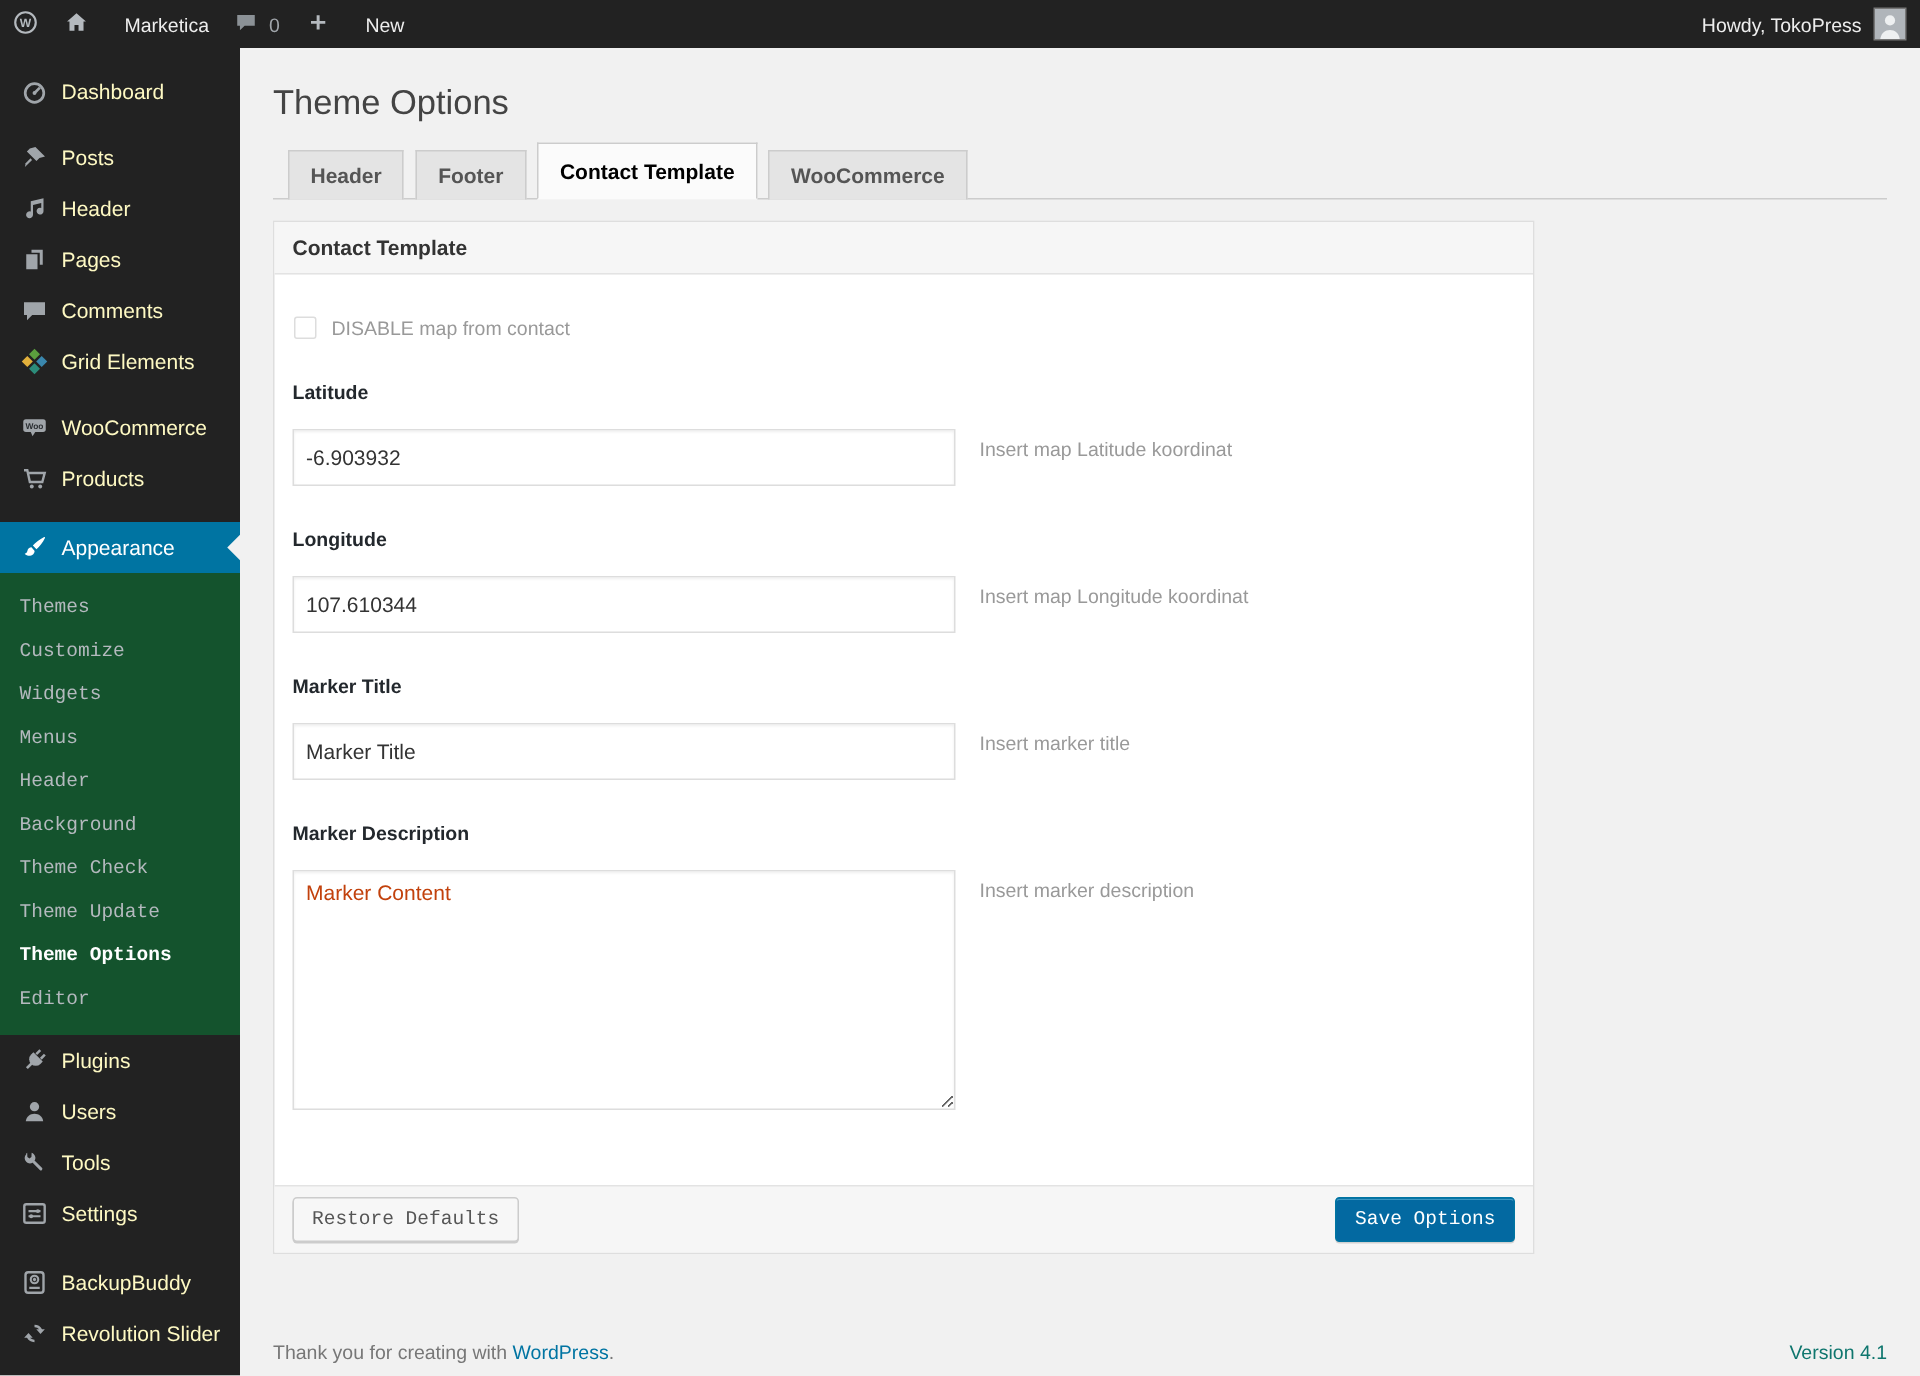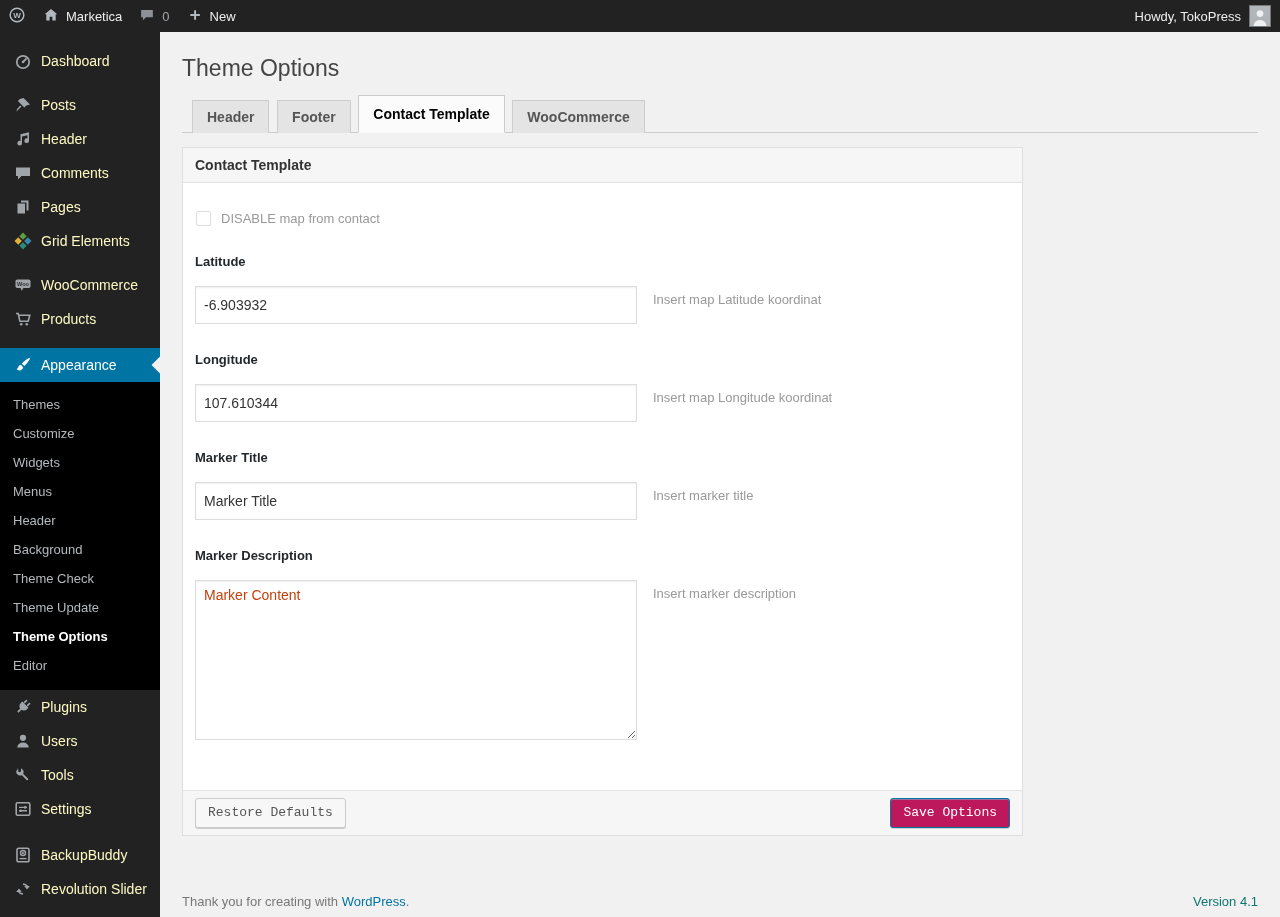--- a/index.html
+++ b/index.html
@@ -10,21 +10,21 @@
     font-family:"Liberation Sans", sans-serif;
     font-size:13px; color:#444;
   }
   
   #adminbar {
     position:fixed; top:0; left:0; width:1280px; height:32px;
     background:#222; color:#eee; display:flex; align-items:center; z-index:50;
   }
   .ab-item { display:flex; align-items:center; height:32px; padding:0 8px; color:#eee; cursor:pointer; font-size:13px; }
   .ab-item svg { width:18px; height:18px; }
-  .ab-label { margin-left:6px; }
+  .ab-label { margin-left:23px; }
   .ab-count { margin-left:6px; color:#a0a5aa; }
   .ab-spacer { flex:1; }
   .ab-howdy { display:flex; align-items:center; height:32px; padding:0 9px; cursor:pointer; color:#eee; }
   .avatar { width:22px; height:22px; margin-left:8px; overflow:hidden; border:1px solid #777; }
   .avatar svg { display:block; width:100%; height:100%; }
 
   
   #layout { display:flex; padding-top:32px; height:917px; }
   #sidebar { width:160px; flex-shrink:0; background:#222; padding-top:12px; }
   #main { flex:1; padding:0 22px; }
@@ -33,21 +33,21 @@
   .menu-item { position:relative; display:flex; align-items:center; height:34px; color:#fef9c3; font-size:14px; cursor:pointer; }
   .menu-item .mi-icon { width:20px; height:20px; margin:0 8px 0 13px; flex-shrink:0; }
   .mi-icon svg { width:20px; height:20px; display:block; }
   .menu-item.active { background:#0074a2; color:#ffffff; }
   .menu-sep { height:10px; }
   .menu-sep.lg { height:12px; }
   .notch {
     position:absolute; right:-6px; top:50%; width:12px; height:12px;
     background:#f1f1f1; transform:translateY(-50%) rotate(45deg);
   }
-  .submenu { background:#000000; padding:8px 0 10px; }
+  .submenu { background:#14532d; padding:8px 0 10px;font-family:Liberation Mono, monospace; }
   .sub-item { padding:7px 8px 7px 13px; font-size:13px; color:#b4b9be; cursor:pointer; }
   .sub-item.active { color:#fff; font-weight:bold; }
 
   
   h1.page-title { font-size:23px; font-weight:400; color:#444; margin:0; padding:22px 0 12px; line-height:29px; }
   .nav-tabs { border-bottom:1px solid #ccc; padding-left:10px; white-space:nowrap; }
   .nav-tab {
     display:inline-block; vertical-align:bottom;
     padding:8px 14px; margin:0 4px -1px 0;
     font-size:14px; font-weight:bold; color:#555;
@@ -80,21 +80,21 @@
     appearance:none; -webkit-appearance:none; width:15px; height:15px; margin:0 10px 0 1px;
     border:1px solid #ddd; background:#fff; border-radius:2px; cursor:pointer;
   }
   .panel-footer {
     background:#f6f6f6; border-top:1px solid #e3e3e3; padding:7px 12px;
     display:flex; justify-content:space-between; align-items:center;
   }
   .btn { font-size:13px; line-height:18px; padding:5px 12px; border-radius:3px; cursor:pointer; font-family:Liberation Mono, monospace; }
   .btn-secondary { background:#f7f7f7; border:1px solid #ccc; color:#555; box-shadow:0 1px 0 #ccc; }
   .btn-primary {
-    background:#be185d; border:1px solid #0074a2; color:#fff;
+    background:#0369a1; border:1px solid #0074a2; color:#fff;
     box-shadow:inset 0 1px 0 rgba(120,200,230,.5), 0 1px 0 rgba(0,0,0,.15);
   }
 
   .page-footer { display:flex; justify-content:space-between; align-items:center; margin-top:58px; font-size:13px; color:#777; }
   .thanks { }
   .thanks a { color:#0074a2; text-decoration:none; cursor:pointer; }
   .version { color:#0f766e; }
 </style>
 </head>
 <body>
@@ -177,34 +177,34 @@
         <svg viewBox="0 0 20 20" fill="#a0a5aa">
             <path d="M7.5 5.2L16 3.2v8.6a2.3 2.3 0 1 1-1.5-2.2V6.3l-5.5 1.3v6.6A2.3 2.3 0 1 1 7.5 12z"></path>
           </svg>
       </span>
       <span>Header</span>
     </div>
 
     <div class="menu-item">
       <span class="mi-icon">
         <svg viewBox="0 0 20 20" fill="#a0a5aa">
-            <path d="M3 4.5h14v8.5h-8.5L5 16.5V13H3z"></path>
-          </svg>
-      </span>
-      <span>Comments</span>
-    </div>
-
-    <div class="menu-item">
-      <span class="mi-icon">
-        <svg viewBox="0 0 20 20" fill="#a0a5aa">
             <path d="M4.5 6.5H12v10H4.5z"></path>
             <path d="M8 3.5h7.5v10h-2v-8H8z"></path>
           </svg>
       </span>
       <span>Pages</span>
+    </div>
+
+    <div class="menu-item">
+      <span class="mi-icon">
+        <svg viewBox="0 0 20 20" fill="#a0a5aa">
+            <path d="M3 4.5h14v8.5h-8.5L5 16.5V13H3z"></path>
+          </svg>
+      </span>
+      <span>Comments</span>
     </div>
 
     <div class="menu-item">
       <span class="mi-icon">
         <svg viewBox="0 0 20 20">
             <g transform="rotate(45 10 10)">
               <rect x="4" y="4" width="5.2" height="5.2" fill="#5b9f3e"></rect>
               <rect x="10.8" y="4" width="5.2" height="5.2" fill="#3a87ad"></rect>
               <rect x="4" y="10.8" width="5.2" height="5.2" fill="#e2b13c"></rect>
               <rect x="10.8" y="10.8" width="5.2" height="5.2" fill="#2c8c7a"></rect>

